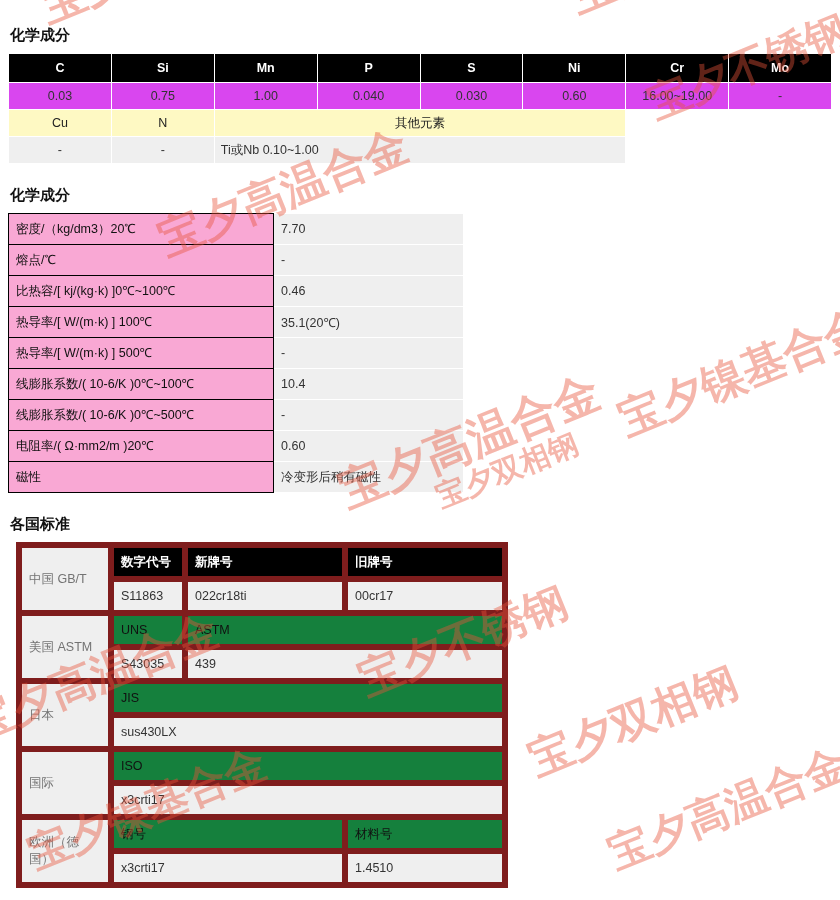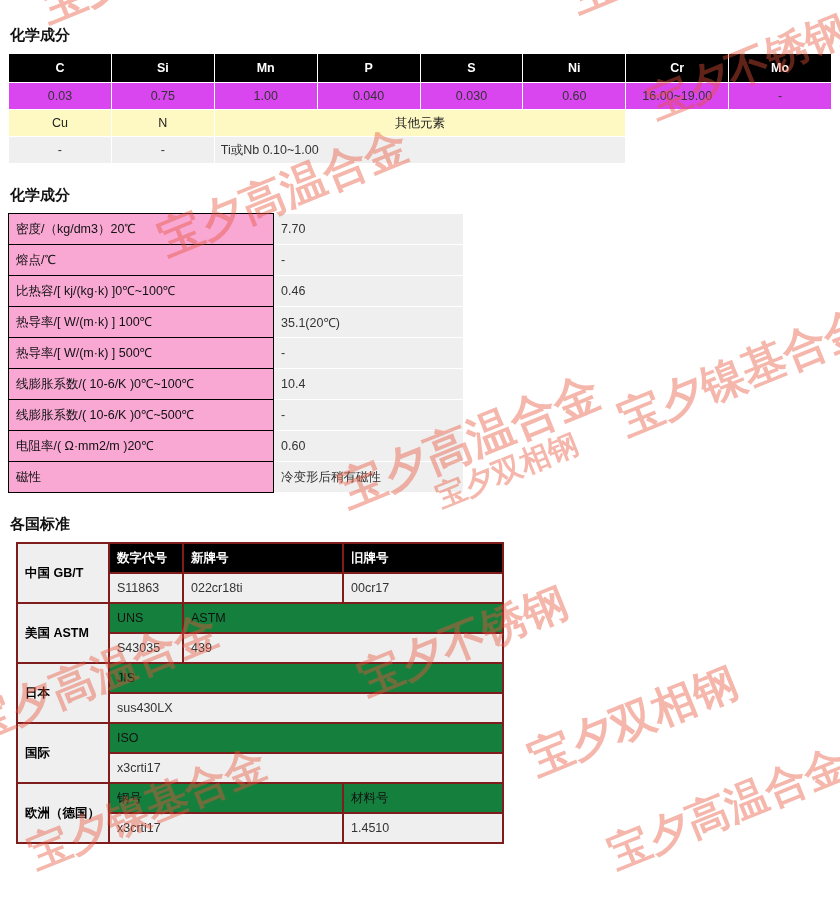--- a/index.html
+++ b/index.html
@@ -106,30 +106,29 @@
     font-size: 12.5px;
   }
   #phys-table td.v {
     background: #efefef;
     color: #333;
   }
 
   
   #std-table { width: 488px; table-layout: fixed; margin-left: 8px; }
   #std-table td {
-    border: 2px solid #7f1d1d;
+    border: 6px solid #7f1d1d;
     height: 28px;
     padding: 0 7px;
     vertical-align: middle;
   }
   #std-table td.rowlabel {
     background: #efefef;
-    color: #000000;
+    color: #737373;
     width: 92px;
-    font-weight: bold;
   }
   #std-table td.hdr-black {
     background: #000000;
     color: #ffffff;
     font-weight: bold;
   }
   #std-table td.hdr-gray {
     background: #15803d;
     color: #111;
   }

